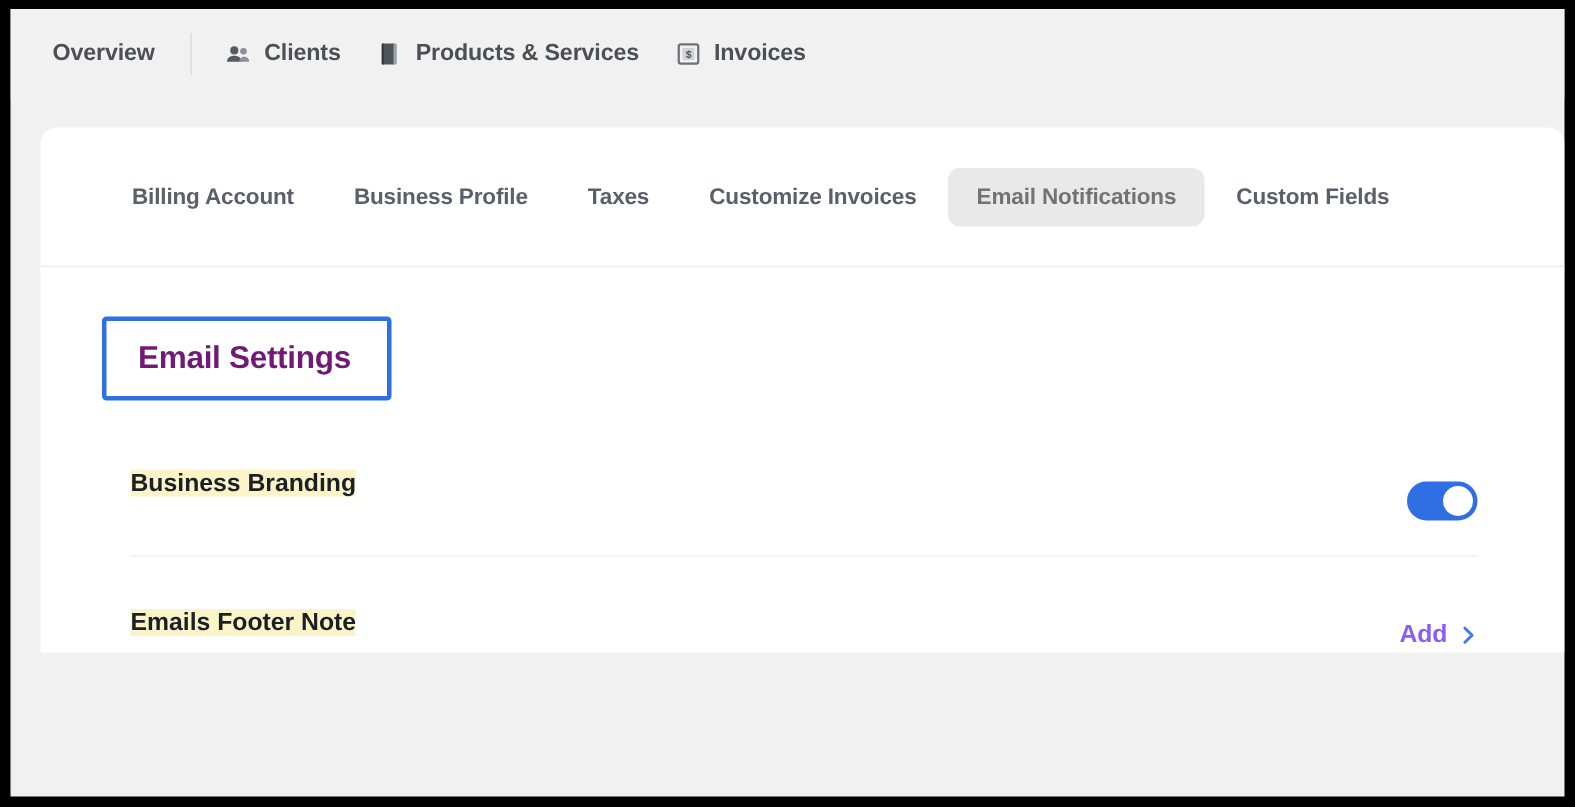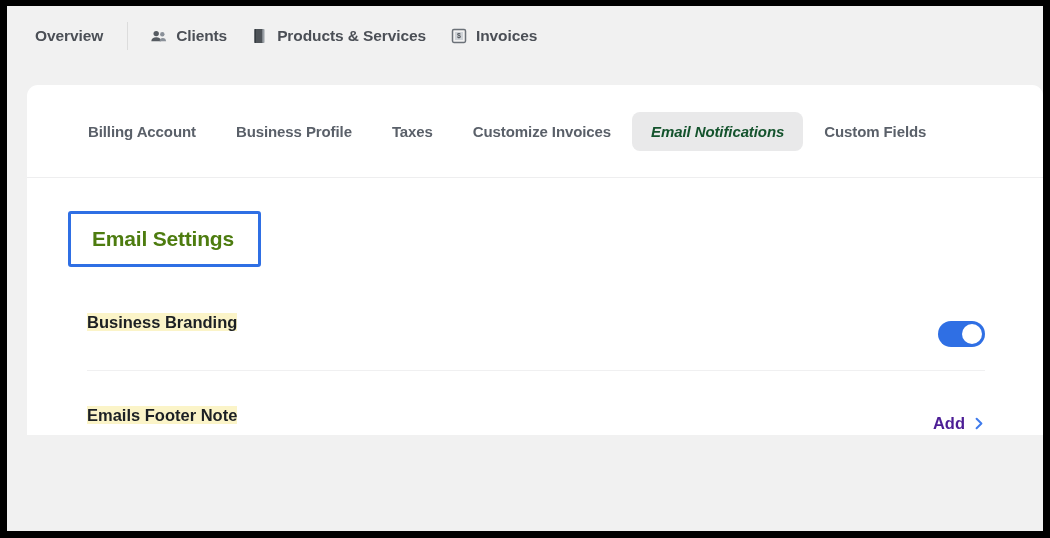--- a/index.html
+++ b/index.html
@@ -122,42 +122,41 @@
     cursor: pointer;
     white-space: nowrap;
     letter-spacing: -0.1px;
     background: transparent;
     border: none;
     font-family: "Liberation Sans", sans-serif;
   }
 
   .tab.active {
     background: #e9e9ea;
-    color: #14532d;
-    font-style: italic;
+    color: #737373;
   }
 
   
   .card-body {
     padding: 0 38px;
   }
 
   .section-title-wrap {
     margin-top: 33px;
     margin-left: 3px;
     display: inline-block;
     border: 3px solid #2f6fe4;
     border-radius: 3px;
     padding: 14px 24px 15px 21px;
   }
 
   .section-title {
     font-size: 21px;
     font-weight: bold;
-    color: #4d7c0f;
+    color: #701a75;
     letter-spacing: -0.2px;
     line-height: 1;
   }
 
   .setting-row {
     position: relative;
     display: flex;
     align-items: flex-start;
     justify-content: space-between;
     padding: 0 20px 0 22px;
@@ -223,21 +222,21 @@
     background: #ffffff;
   }
 
   
   .add-link {
     display: flex;
     align-items: center;
     gap: 9px;
     font-size: 16.5px;
     font-weight: bold;
-    color: #4c1d95;
+    color: #8b5cf6;
     cursor: pointer;
     margin-top: 12px;
     white-space: nowrap;
     background: none;
     border: none;
     font-family: "Liberation Sans", sans-serif;
     padding: 0;
   }
 
   .chev {

